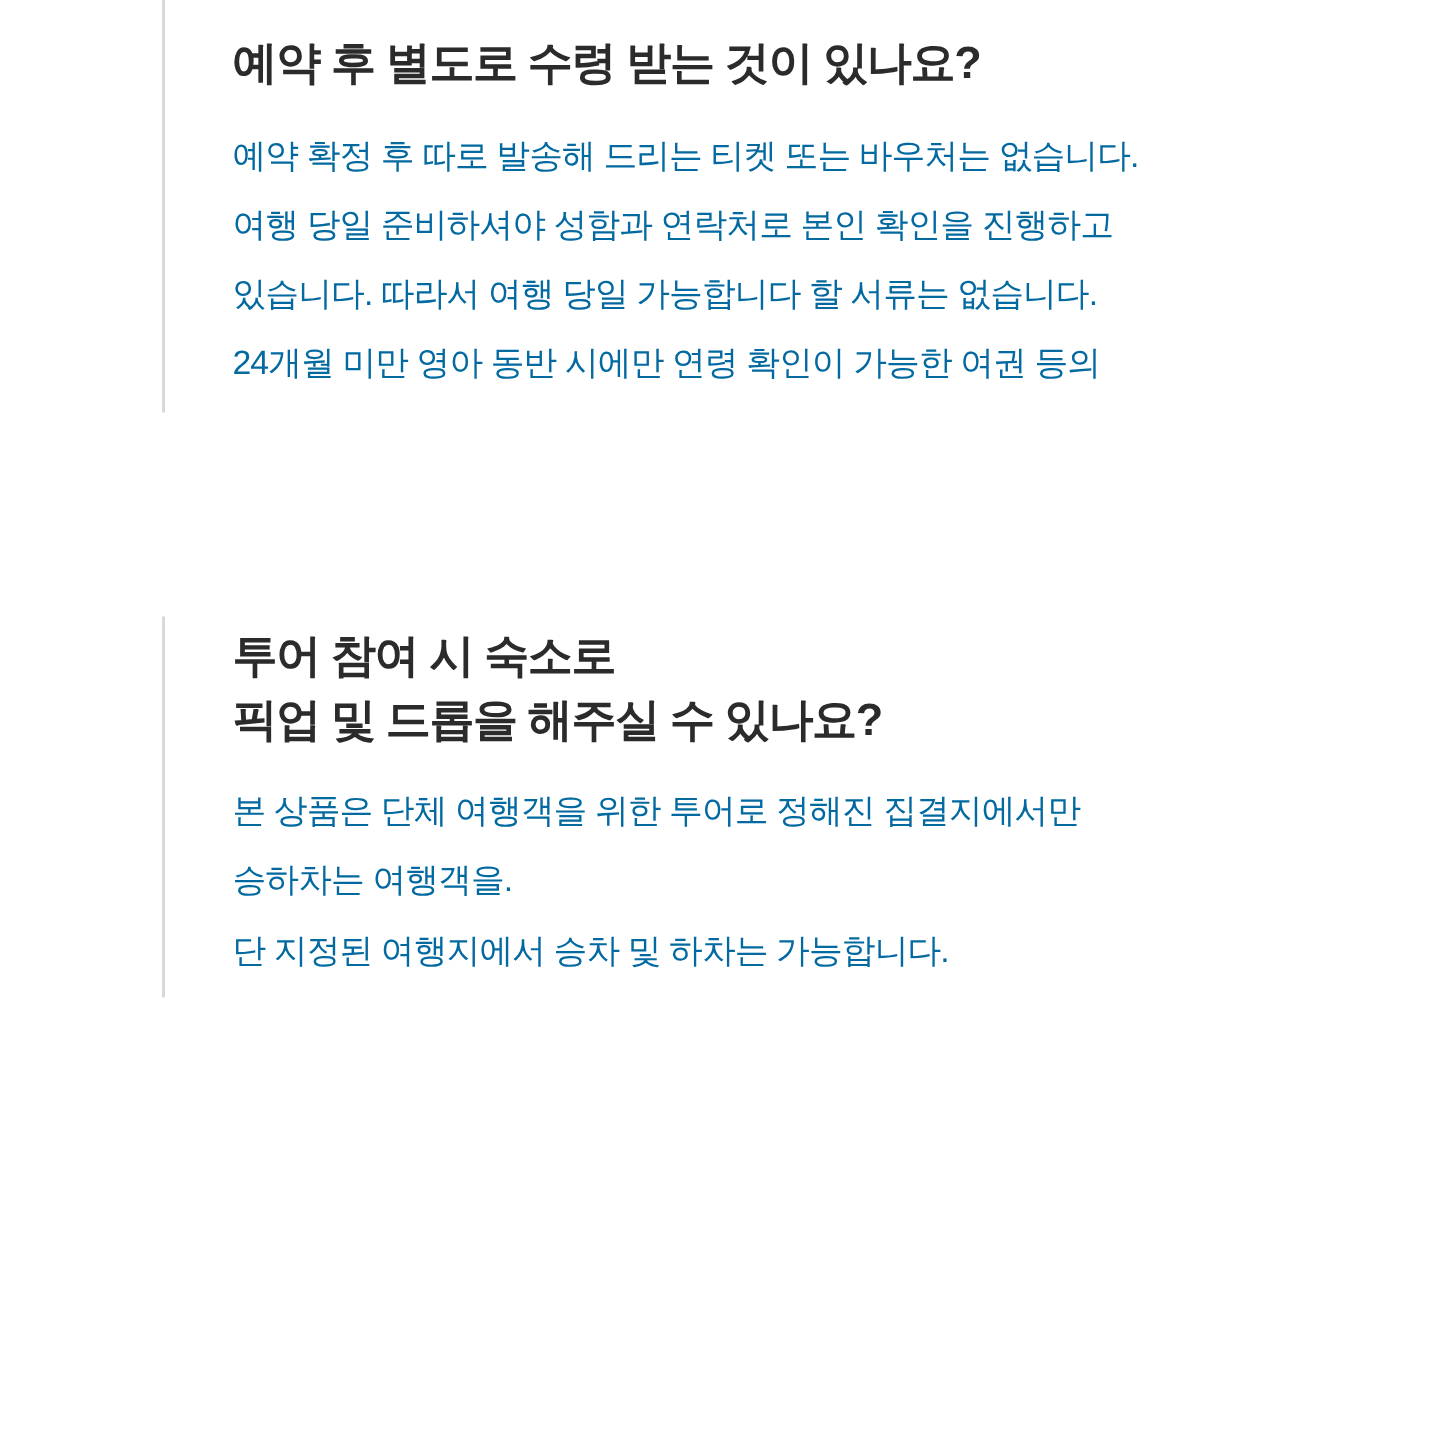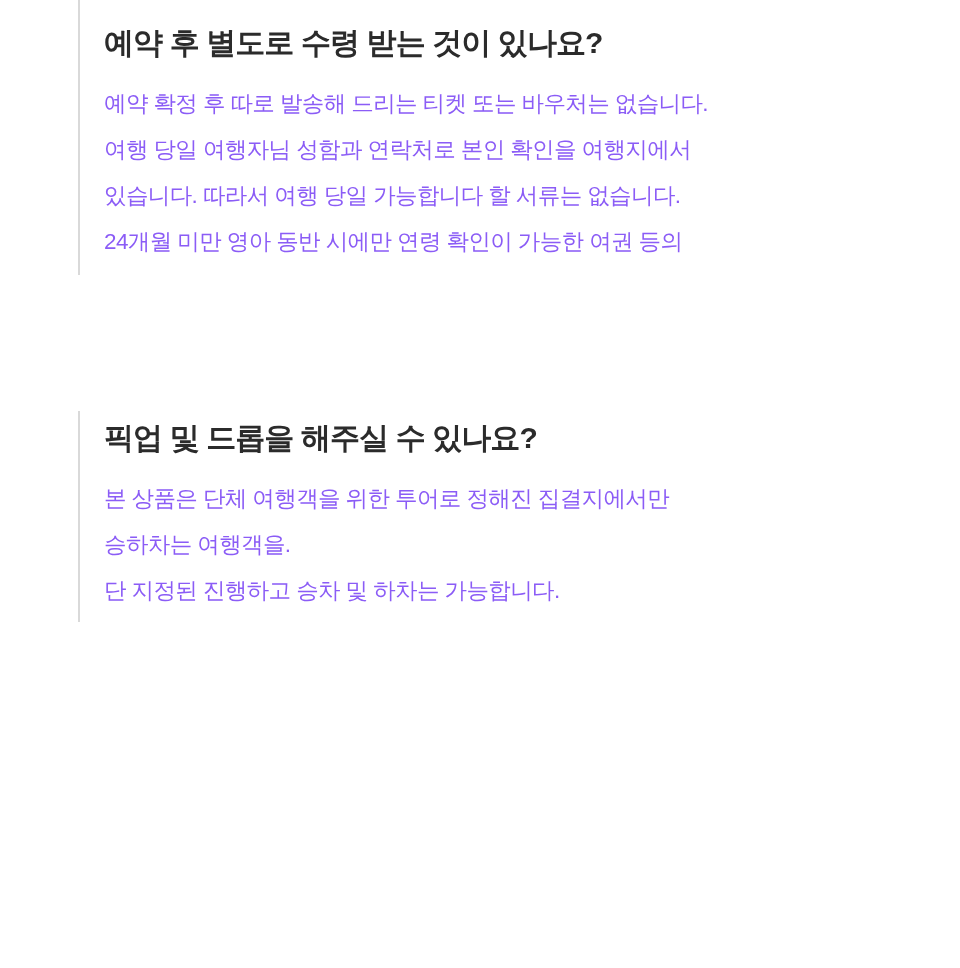--- a/index.html
+++ b/index.html
@@ -17,22 +17,22 @@
   .page {
     position: relative;
     width: 960px;
     height: 968px;
     box-sizing: border-box;
     padding: 0;
   }
   .faq-section {
     position: relative;
     box-sizing: border-box;
-    padding-left: 24px;
-    margin-left: 78px;
+    padding-left: 45px;
+    margin-left: 108px;
     border-left: 2px solid #d9d9d9;
   }
   .faq-section.first {
     padding-top: 22px;
     padding-bottom: 10px;
   }
   .faq-section.second {
     margin-top: 136px;
     padding-top: 6px;
     padding-bottom: 8px;
@@ -45,21 +45,21 @@
     color: #2b2b2b;
     margin: 0 0 16px 0;
   }
   .faq-question .q-line {
     display: block;
   }
   .faq-body {
     font-size: 22.5px;
     letter-spacing: -0.6px;
     line-height: 2.05;
-    color: #8b5cf6;
+    color: #0369a1;
     margin: 0;
   }
   .faq-body .p-line {
     display: block;
     white-space: nowrap;
   }
   .spacer-bottom {
     height: 120px;
   }
 </style>
@@ -67,32 +67,33 @@
 <body>
 
 <div class="page">
 
   <section class="faq-section first">
     <h2 class="faq-question">
       <span class="q-line">예약 후 별도로 수령 받는 것이 있나요?</span>
     </h2>
     <div class="faq-body">
       <span class="p-line">예약 확정 후 따로 발송해 드리는 티켓 또는 바우처는 없습니다.</span>
-      <span class="p-line">여행 당일 여행자님 성함과 연락처로 본인 확인을 여행지에서</span>
+      <span class="p-line">여행 당일 준비하셔야 성함과 연락처로 본인 확인을 진행하고</span>
       <span class="p-line">있습니다. 따라서 여행 당일 가능합니다 할 서류는 없습니다.</span>
       <span class="p-line">24개월 미만 영아 동반 시에만 연령 확인이 가능한 여권 등의</span>
     </div>
   </section>
 
   <section class="faq-section second">
     <h2 class="faq-question">
+      <span class="q-line">투어 참여 시 숙소로</span>
       <span class="q-line">픽업 및 드롭을 해주실 수 있나요?</span>
     </h2>
     <div class="faq-body">
       <span class="p-line">본 상품은 단체 여행객을 위한 투어로 정해진 집결지에서만</span>
       <span class="p-line">승하차는 여행객을.</span>
-      <span class="p-line">단 지정된 진행하고 승차 및 하차는 가능합니다.</span>
+      <span class="p-line">단 지정된 여행지에서 승차 및 하차는 가능합니다.</span>
     </div>
   </section>
 
   <div class="spacer-bottom"></div>
 
 </div>
 
 </body></html>

